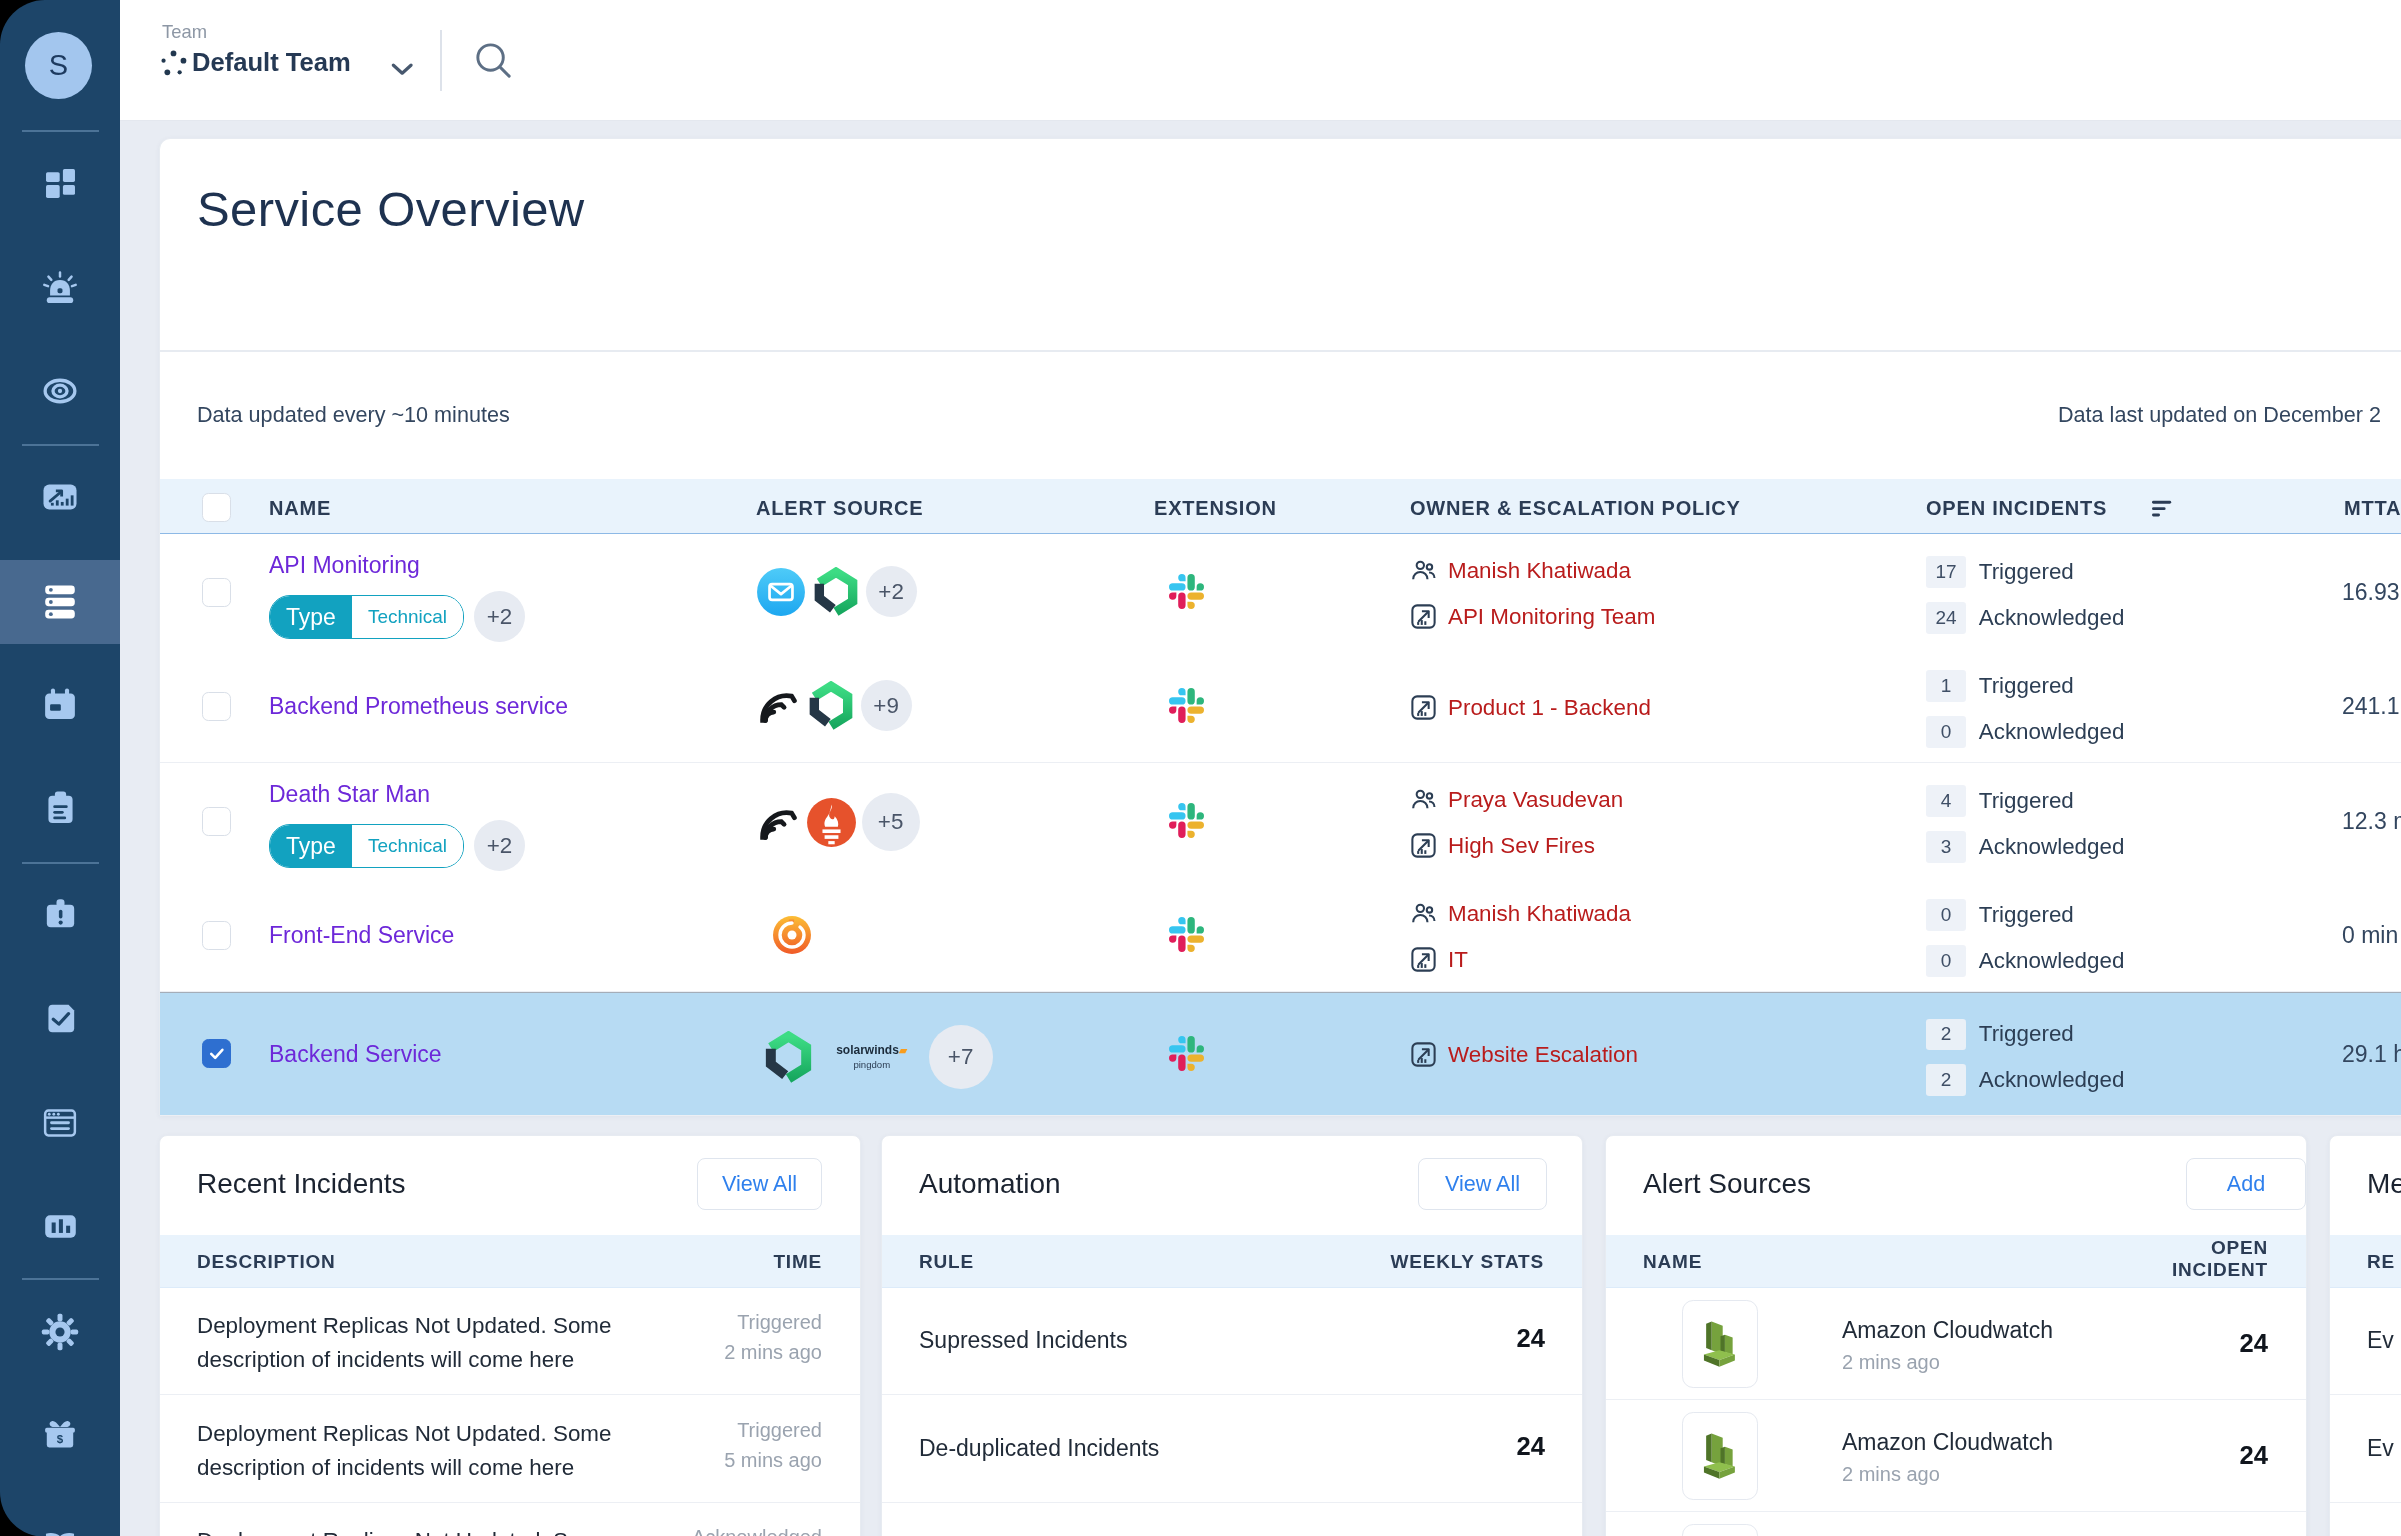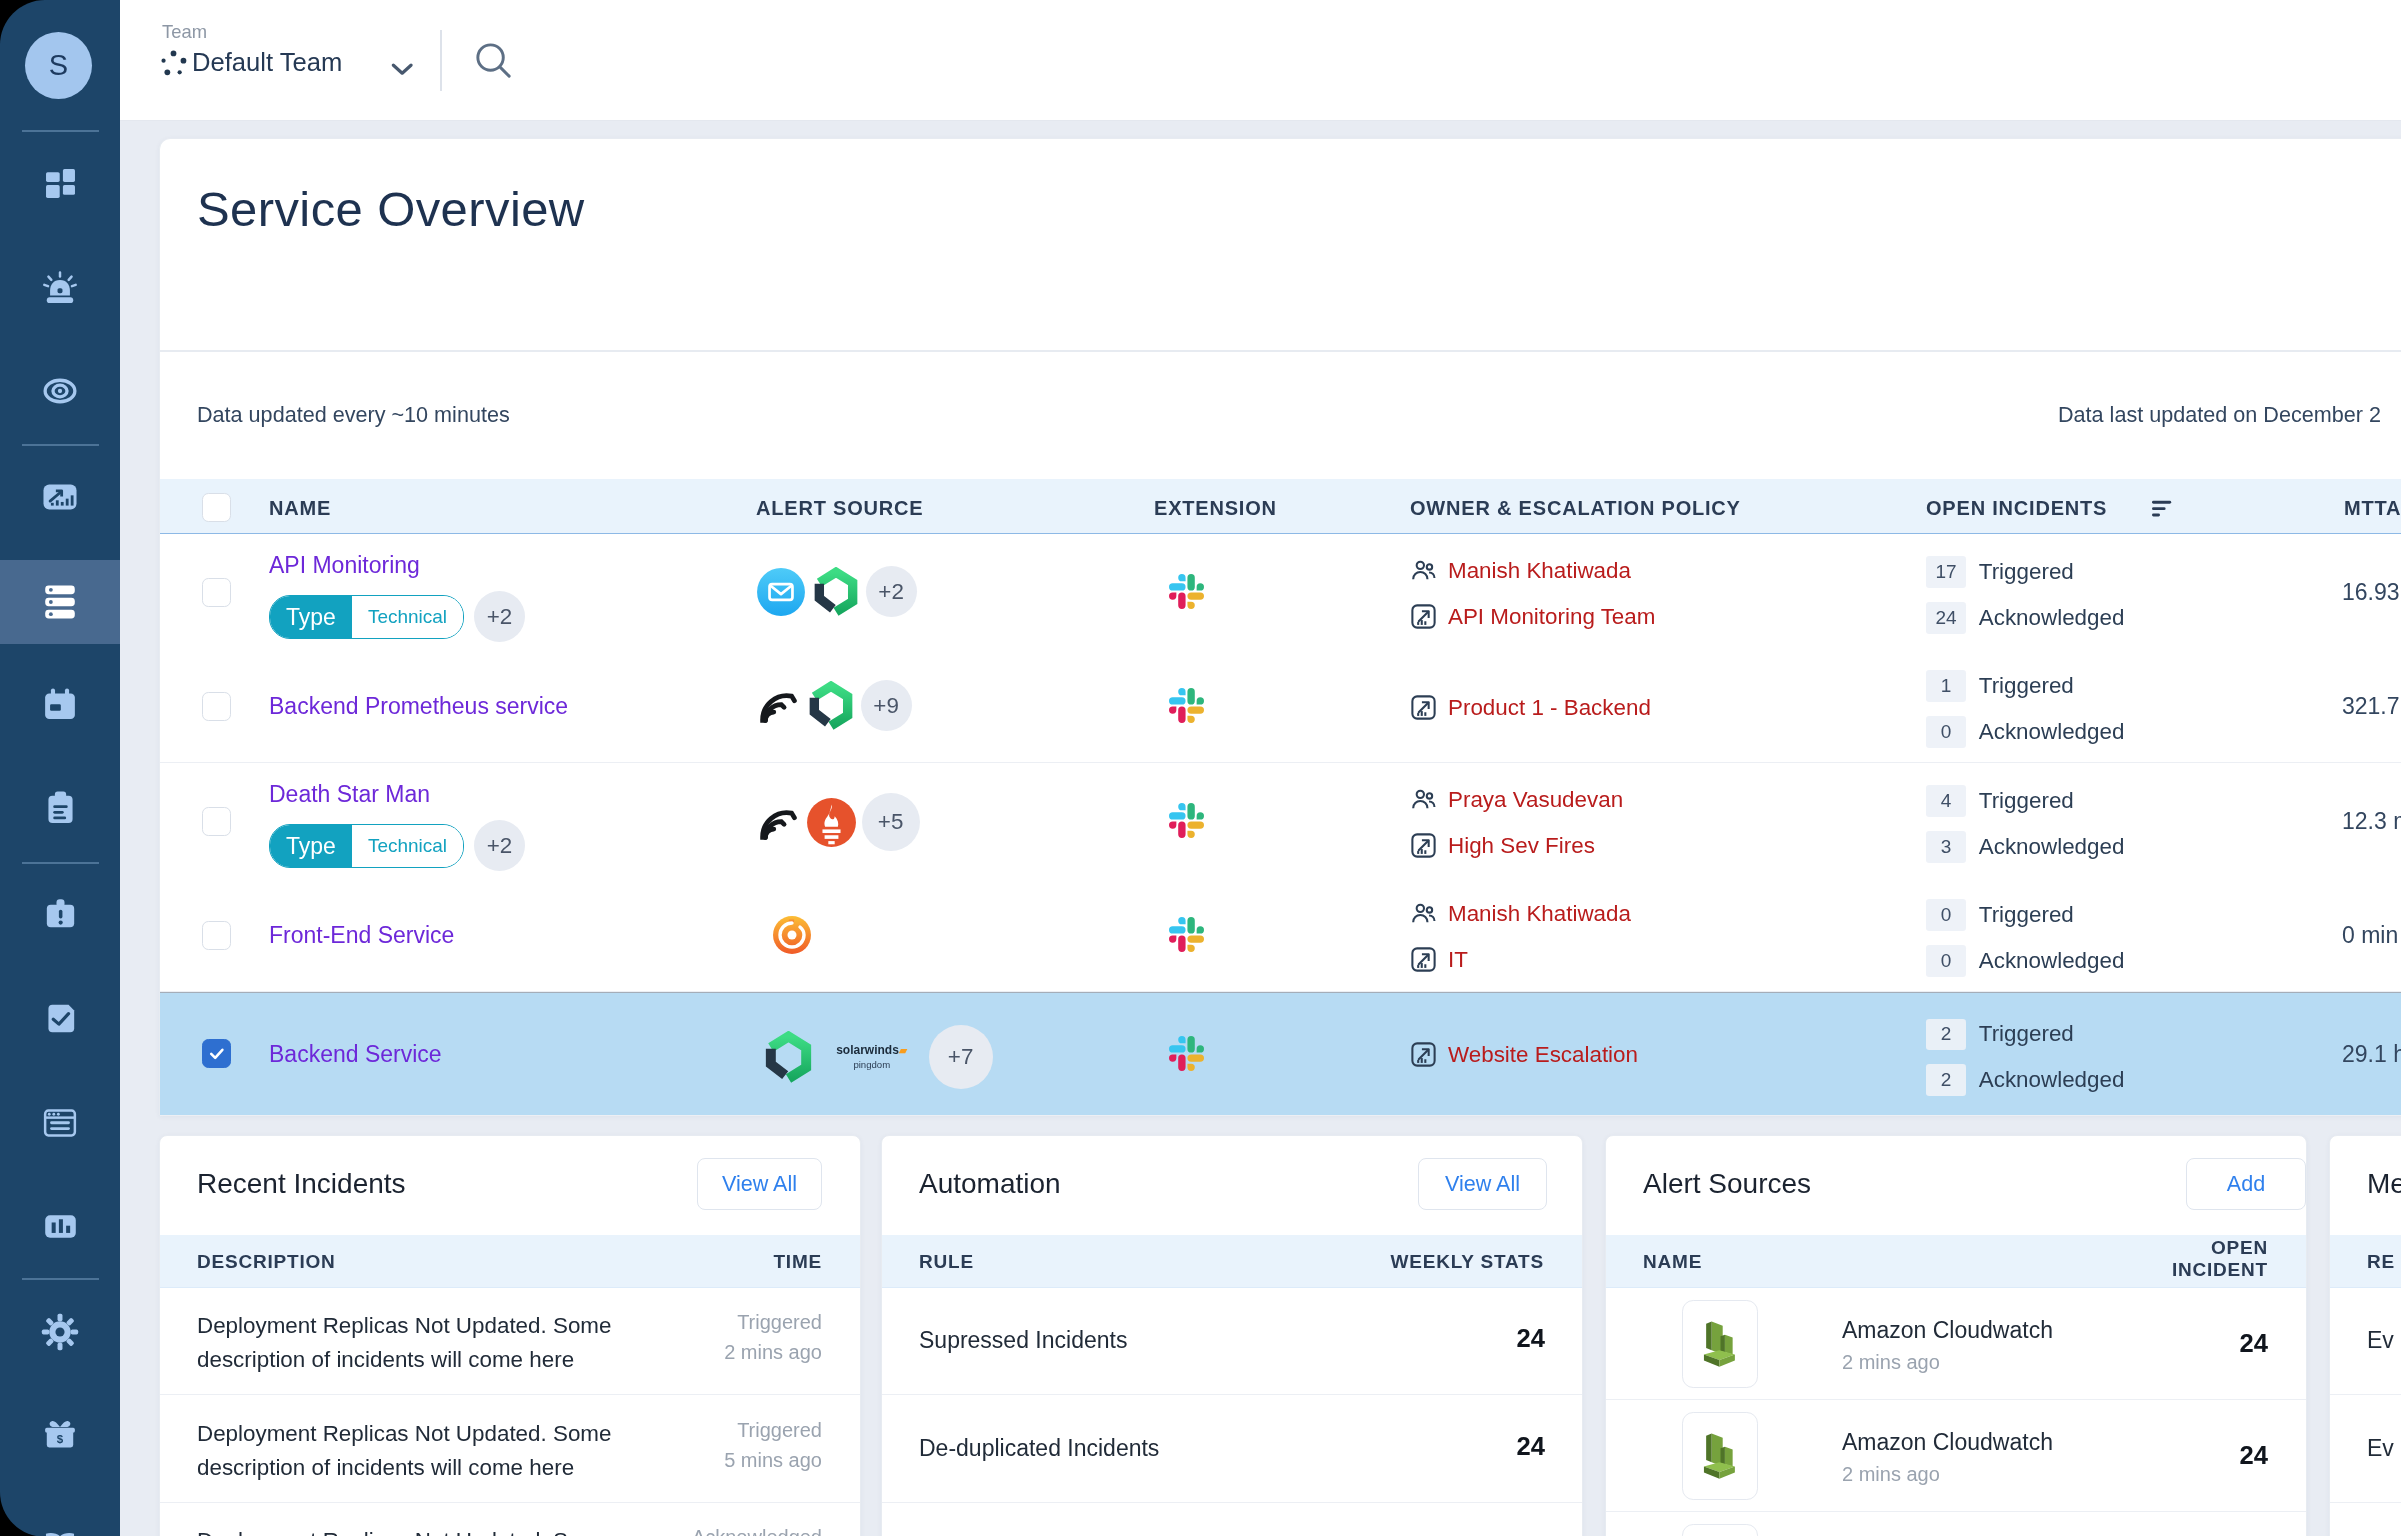--- a/index.html
+++ b/index.html
@@ -8,21 +8,21 @@
   
   #sidebar{left:0;top:0;width:120px;height:1537px;background:#1d4569;border-radius:45px 0 0 45px;}
   .sb-item{left:0;width:120px;height:83px;display:flex;align-items:center;justify-content:center;}
   .sb-item.active{background:#48698f;}
   .sb-div{left:21.6px;width:77px;height:1.6px;background:rgba(166,200,239,.35);}
   #avatar{left:25px;top:32px;width:67px;height:67px;border-radius:50%;background:#a3c6ee;
     display:flex;align-items:center;justify-content:center;color:#1d3a5f;font-size:29px;}
   
   #topbar{left:120px;top:0;width:2281px;height:120px;background:#fff;border-bottom:1.6px solid #e4e8ef;}
   #team-label{left:42px;top:21px;font-size:18.4px;color:#8d97a5;}
-  #team-name{left:72px;top:48px;font-size:25.6px;color:#253954;font-weight:400;}
+  #team-name{left:72px;top:48px;font-size:25.6px;color:#253954;font-weight:700;}
   #team-icon{left:40px;top:50px;}
   #team-chevron{left:271px;top:62px;}
   #topbar-div{left:320px;top:30px;width:1.6px;height:61px;background:#dde2ea;}
   #search-icon{left:351px;top:38px;}
   
   #main-bg{left:120px;top:120px;width:2281px;height:1417px;background:#e8ecf3;}
   .card{background:#fff;border:0.8px solid #e7ebf1;box-shadow:0 1.6px 4.8px rgba(40,60,90,.05);}
   #maincard{left:159px;top:138px;width:2265px;height:975px;border-radius:11.2px 0 0 0;border-right:none;}
   #page-title{left:37px;top:42px;font-size:49px;font-weight:500;color:#1e3250;letter-spacing:0.4px;}
   #page-desc{left:37px;top:138px;font-size:22.4px;color:#33465f;white-space:nowrap;}
@@ -470,21 +470,21 @@
       <span>Product 1 - Backend</span>
     </div>
     <div class="inc-line" style="top:22.4px">
       <span class="chipn">1</span>
       <span>Triggered</span>
     </div>
     <div class="inc-line" style="top:68px">
       <span class="chipn">0</span>
       <span>Acknowledged</span>
     </div>
-    <div class="mtta" style="top:45px">321.7</div>
+    <div class="mtta" style="top:45px">241.1</div>
   </div>
 
   <div class="trow" style="top:624px">
     <div class="cb" style="top:44px"></div>
     <div class="svc-name" style="top:18.4px">Death Star Man</div>
     <div class="pill" style="top:61px">
       <span class="l">Type</span>
       <span class="r">Technical</span>
     </div>
     <div class="more abs" style="left:314px;top:57px;width:51px;height:51px">+2</div>

